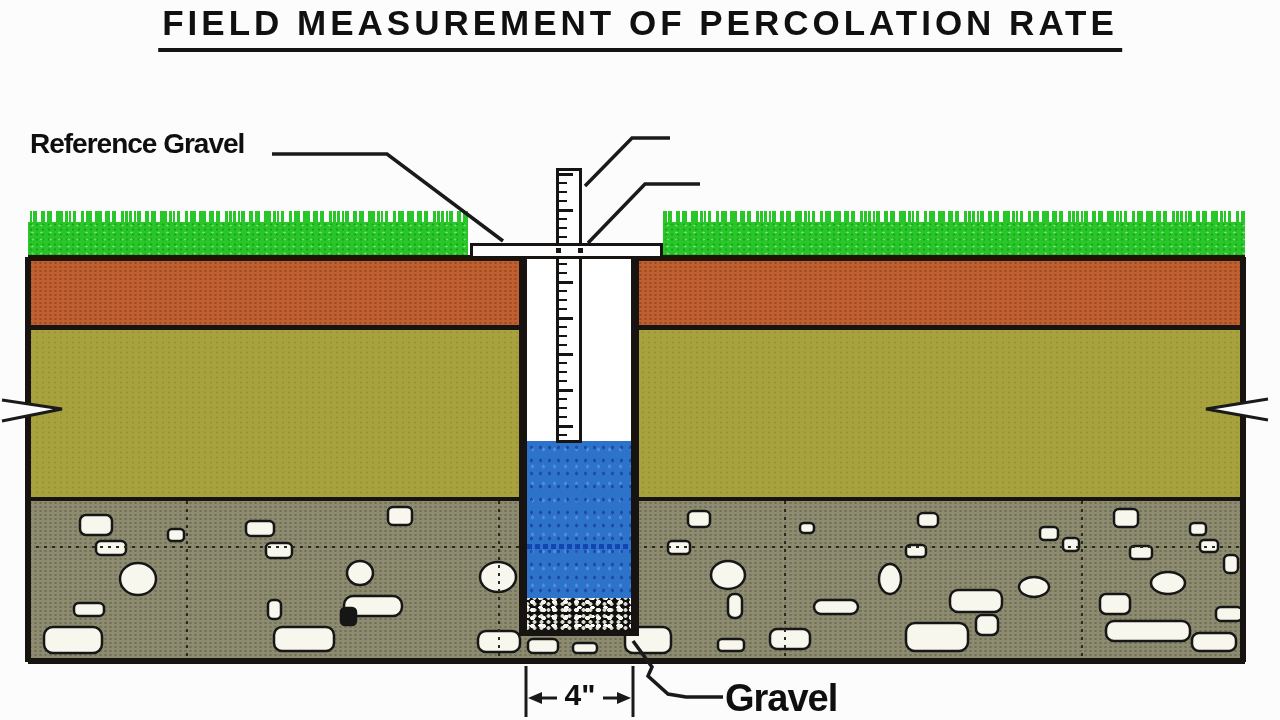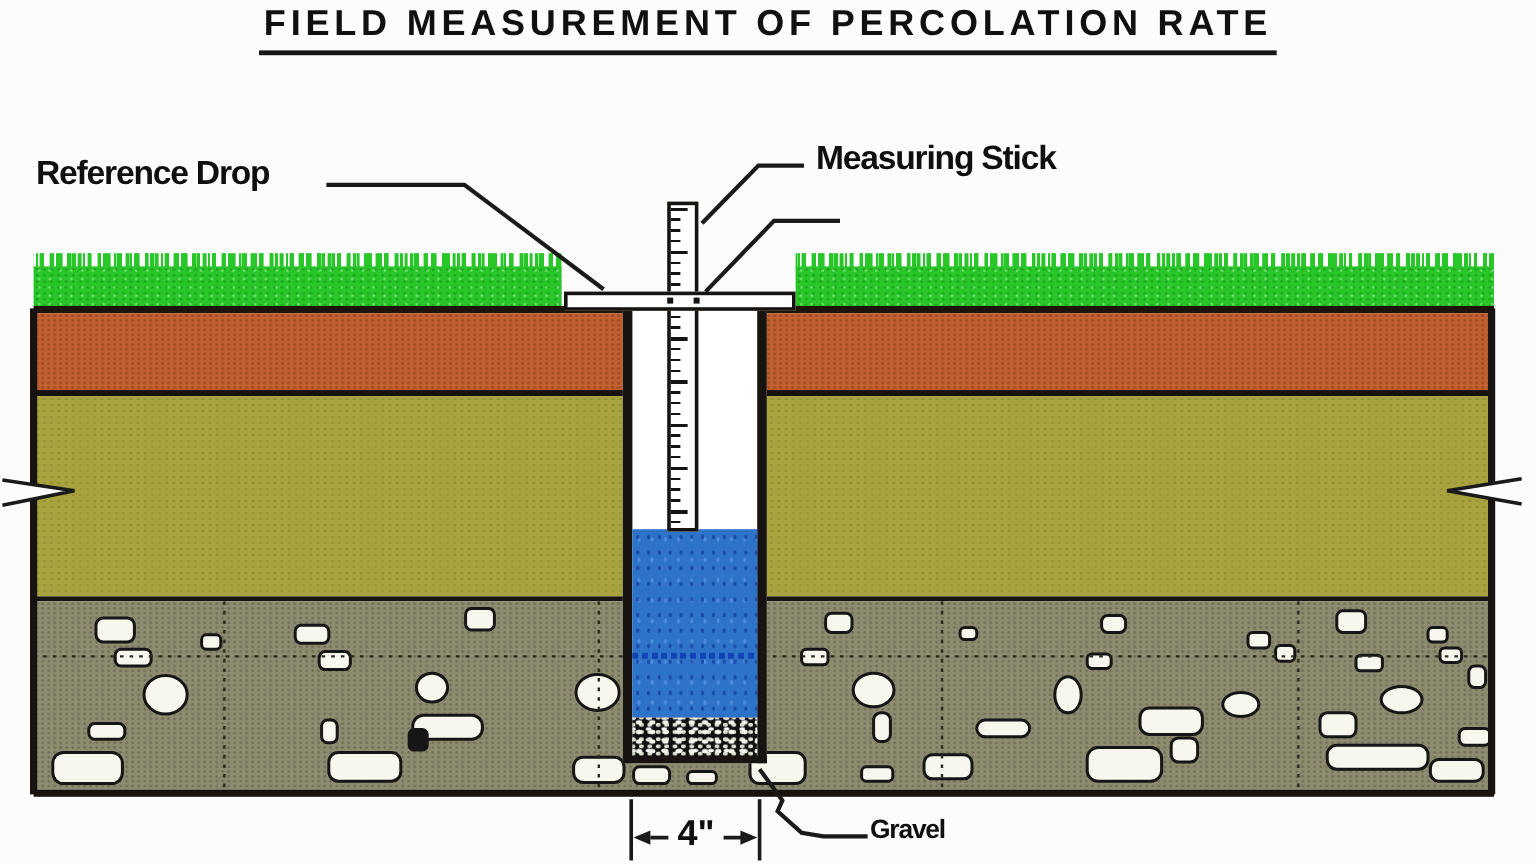--- a/index.html
+++ b/index.html
@@ -5,21 +5,21 @@
   html,body{margin:0;padding:0;background:#e8e8e8;}
   #canvas{
     position:relative; width:1280px; height:720px; overflow:hidden;
     background:var(--background,#fcfcfc);
     font-family:"Liberation Sans", sans-serif; color:#101010;
   }
   .abs{position:absolute;}
   
   #title{
     top:3px; left:50%; transform:translateX(-50%);
-    font-size:30px; font-weight:bold; letter-spacing:4px; white-space:nowrap;
+    font-size:35px; font-weight:bold; letter-spacing:4px; white-space:nowrap;
     border-bottom:4px solid #141414; padding:0 4px 5px 4px;
   }
   
   .hline{left:28px; width:1217px; background:var(--line,#171310);}
   #soil-top-line   {top:255px; height:6px; background:#1d1406;}
   #topsoil-subsoil-line{top:325px; height:5px;}
   #subsoil-rocky-line  {top:497px; height:4px;}
   #ground-bottom-line  {top:658px; height:6px;}
   #left-border {left:25px; top:257px; width:6px; height:405px; background:var(--line,#171310);}
   #right-border{left:1240px;top:257px; width:6px; height:405px; background:var(--line,#171310);}
@@ -111,21 +111,21 @@
   .ruler-mark{width:5px; height:5px; background:#141414; top:248px;}
 
   
   .label{
     font-weight:bold; white-space:nowrap; color:#0f0f0f;
     font-size:28px; letter-spacing:-1px; line-height:1.05;
   }
   #reference-stick-label{left:30px;  top:129px;}
   #measuring-stick-label{left:680px; top:117px;}
   #measure-drop-label   {left:703px; top:167px;}
-  #gravel-label         {left:725px; top:679px; font-size:22px;}
+  #gravel-label         {left:725px; top:679px; font-size:38px;}
   #hole-width-label     {left:580px; top:679px; transform:translateX(-50%); font-size:30px; letter-spacing:0;}
 
   
   #annotation-svg{left:0; top:0; pointer-events:none;}
   .leader{fill:none; stroke:#1a1a1a; stroke-width:3.5px;}
   .dim   {fill:none; stroke:#1a1a1a; stroke-width:3px;}
   .dimhead{fill:#1a1a1a; stroke:none;}
   .break-fill{fill:var(--background,#fcfcfc); stroke:none;}
   .break-edge{fill:none; stroke:#1a1a1a; stroke-width:3px;}
 </style>
@@ -235,18 +235,17 @@
     <g>
       <polygon class="break-fill" points="2,400 62,409 2,421"></polygon>
       <path class="break-edge" d="M2,400 L62,409 L2,421"></path>
     </g>
     <g>
       <polygon class="break-fill" points="1268,399 1206,409 1268,420"></polygon>
       <path class="break-edge" d="M1268,399 L1206,409 L1268,420"></path>
     </g>
   </svg>
 
-  <div id="reference-stick-label" class="abs label">Reference Drop</div>
-  <div id="measuring-stick-label" class="abs label">Measuring Stick</div>
+  <div id="reference-stick-label" class="abs label">Reference Gravel</div>
   <div id="gravel-label" class="abs label">Gravel</div>
   <div id="hole-width-label" class="abs label">4"</div>
 
 </div>
 
 </body></html>

